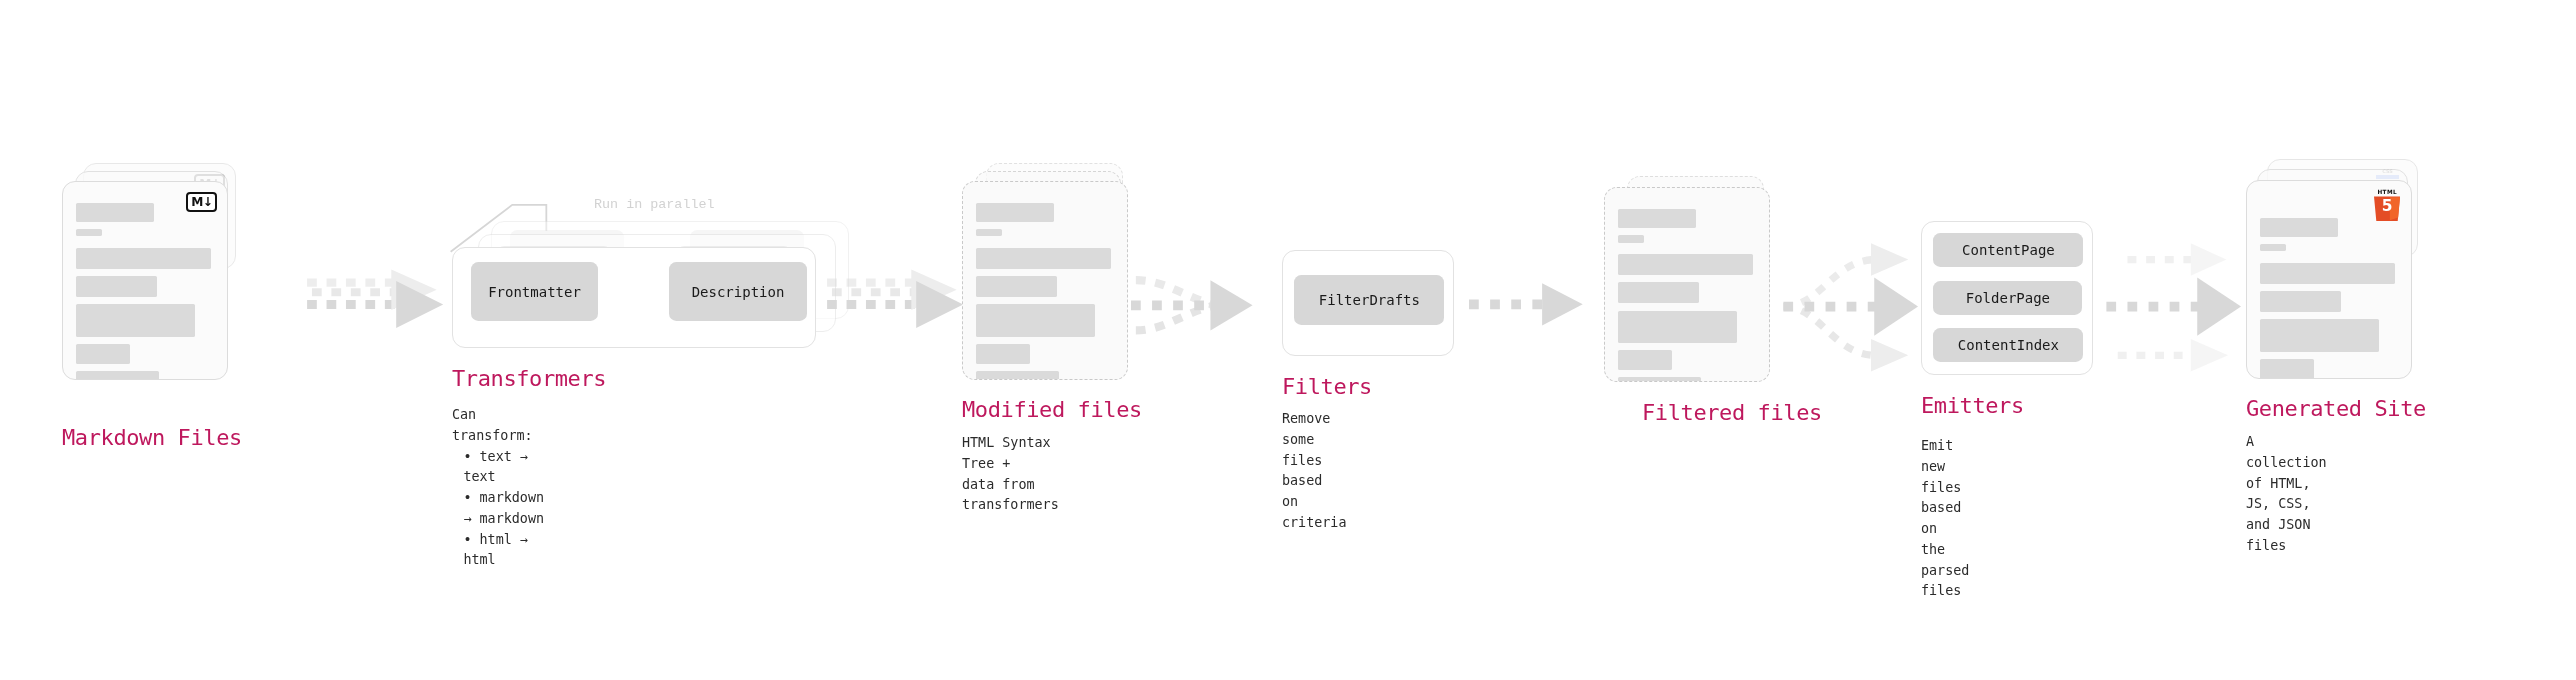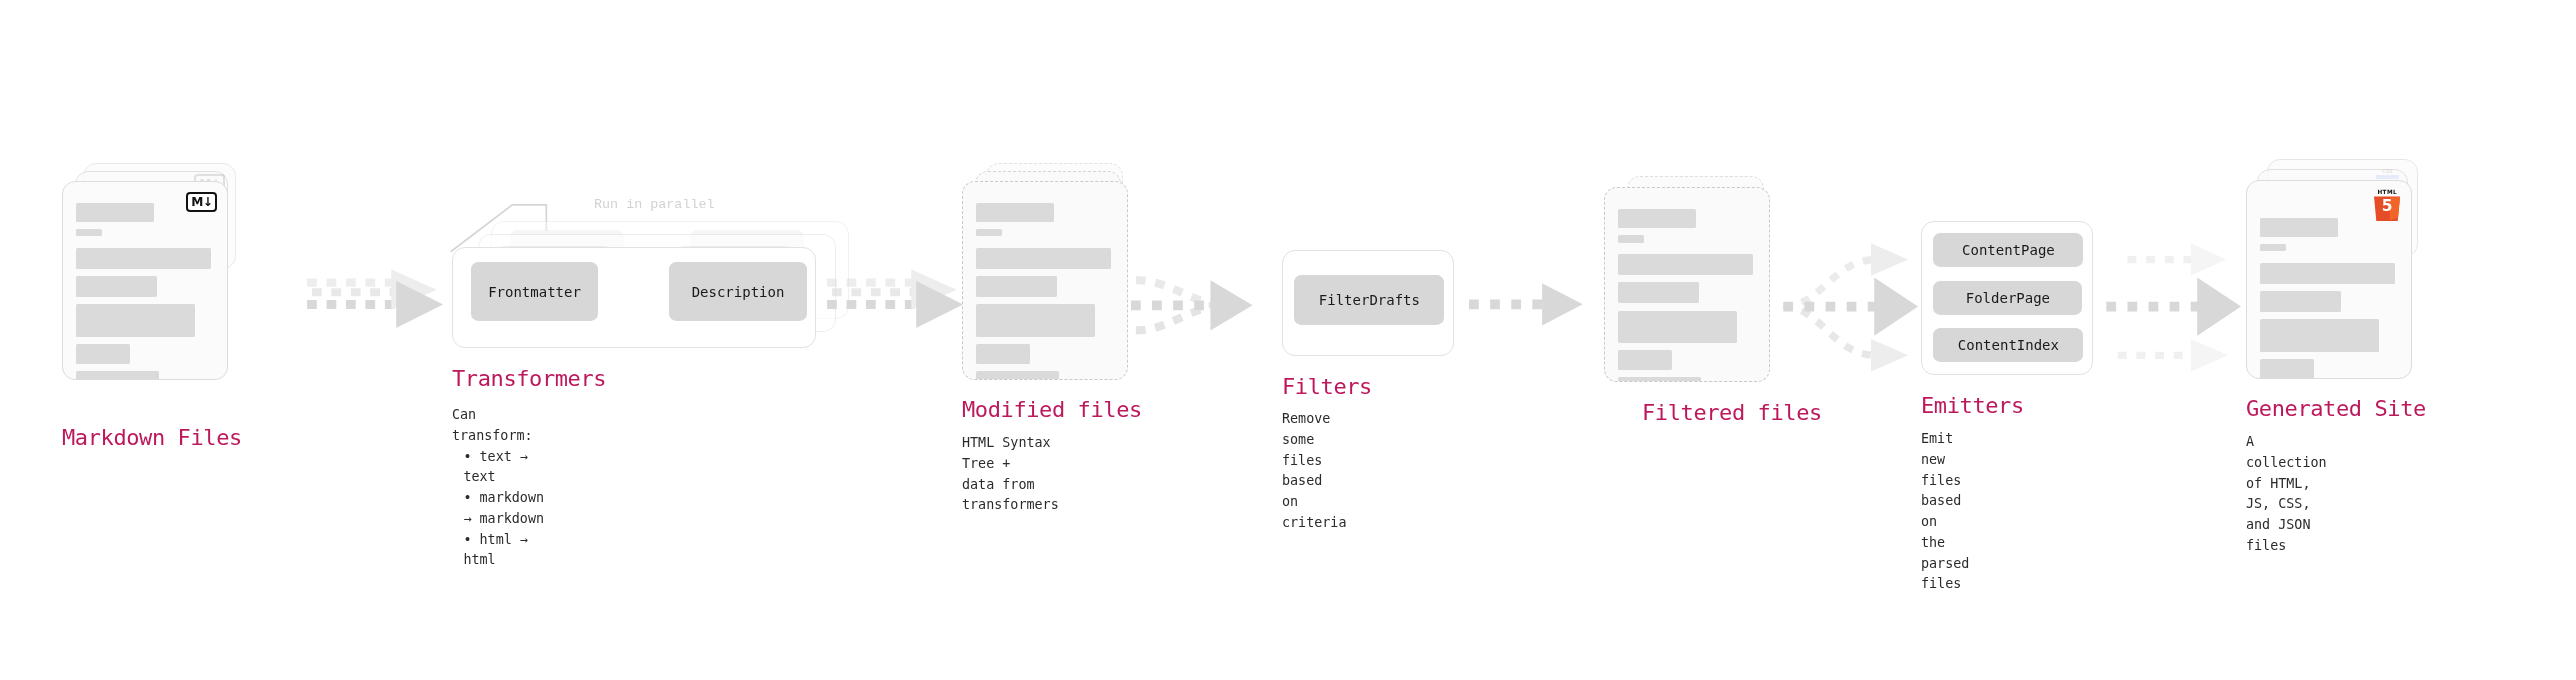--- a/index.html
+++ b/index.html
@@ -301,21 +301,21 @@
         <span>ContentPage</span>
       </div>
       <div class="chip" style="position:absolute;left:11.4px;top:59px;width:149px;height:34px;">
         <span>FolderPage</span>
       </div>
       <div class="chip" style="position:absolute;left:11.4px;top:106px;width:150px;height:34px;">
         <span>ContentIndex</span>
       </div>
     </div>
     <div class="title" style="position:absolute;left:0px;top:172px;">Emitters</div>
-    <div class="subtitle" style="position:absolute;left:0px;top:208px;">Emit new files based on
+    <div class="subtitle" style="position:absolute;left:0px;top:215px;">Emit new files based on
 the parsed files</div>
   </div>
 
   <div class="node" style="left:2106px;top:232px;">
     <svg width="163" height="146" viewBox="0 0 200 180">
       <g opacity=".55">
         <line x1="26" y1="34" x2="108" y2="34" stroke="#e4e4e4" stroke-width="9" stroke-dasharray="11 12"></line>
         <polygon points="104,14 148,34 104,54" fill="#ededed"></polygon>
       </g>
       <line x1="0" y1="92" x2="126" y2="92" stroke="#d8d8d8" stroke-width="12" stroke-dasharray="12 14"></line>

